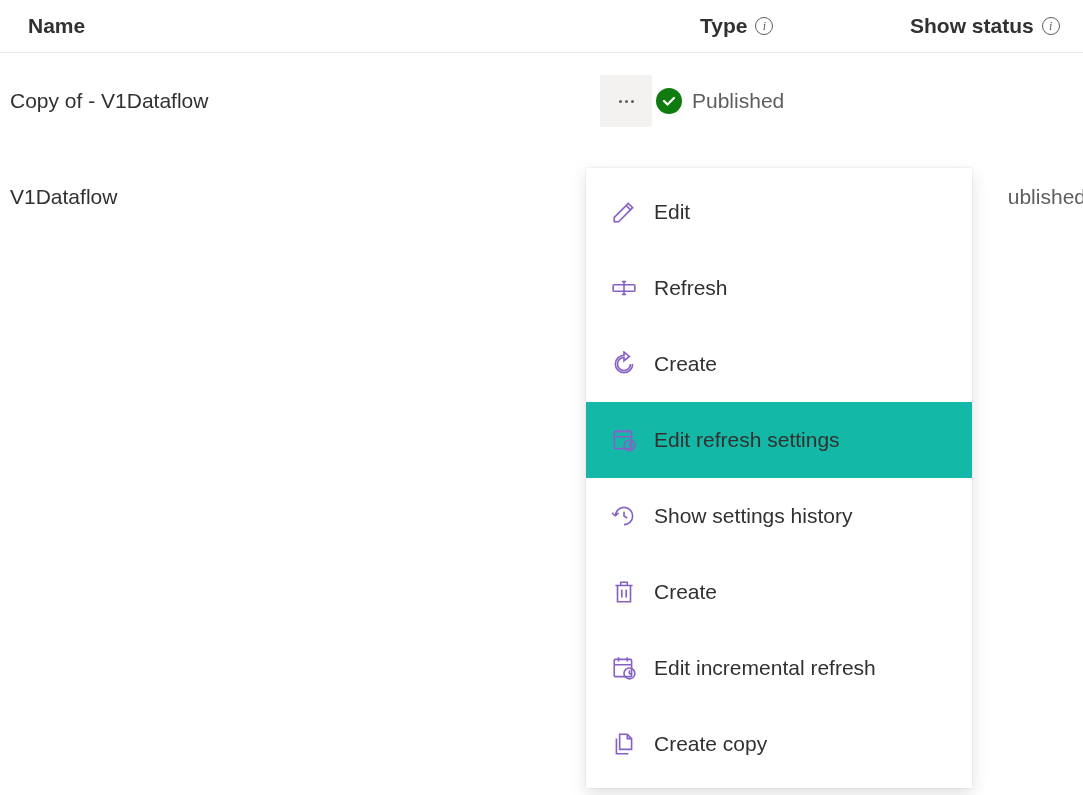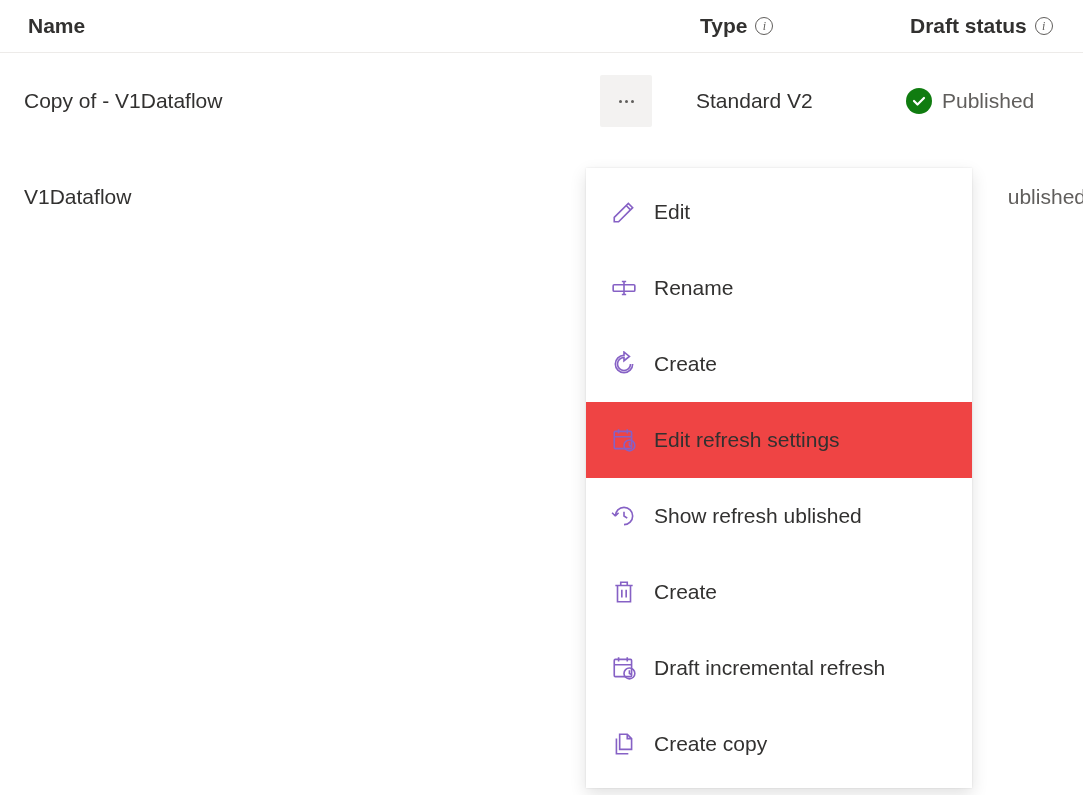--- a/index.html
+++ b/index.html
@@ -63,21 +63,21 @@
       align-items: center;
       height: 96px;
     }
     .cell {
       font-size: 21px;
       color: #323130;
       display: flex;
       align-items: center;
     }
     .cell-name {
-      padding-left: 24px;
+      padding-left: 10px;
       flex: 0 0 596px;
     }
     .cell-actions {
       flex: 0 0 60px;
       display: flex;
       justify-content: center;
     }
     .cell-type {
       flex: 0 0 250px;
       padding-left: 40px;
@@ -138,21 +138,21 @@
     }
     .menu-item {
       display: flex;
       align-items: center;
       height: 76px;
       padding: 0 24px;
       cursor: pointer;
       gap: 16px;
     }
     .menu-item.highlighted {
-      background: #ef4444;
+      background: #14b8a6;
     }
     .menu-icon {
       width: 28px;
       height: 28px;
       display: flex;
       align-items: center;
       justify-content: center;
       flex-shrink: 0;
     }
     .menu-icon svg {
@@ -173,41 +173,38 @@
 <div class="table-container">
   <div class="table-header">
     <div class="header-cell col-name">
       <span>Name</span>
     </div>
     <div class="header-cell col-type">
       <span>Type</span>
       <span class="info-icon">i</span>
     </div>
     <div class="header-cell col-status">
-      <span>Draft status</span>
+      <span>Show status</span>
       <span class="info-icon">i</span>
     </div>
   </div>
 
   <div class="table-row">
     <div class="cell cell-name">
       <span>Copy of - V1Dataflow</span>
     </div>
     <div class="cell cell-actions">
       <button class="more-button">
         <span class="more-dots">
           <span></span>
             <span></span>
             <span></span>
         </span>
       </button>
     </div>
-    <div class="cell cell-type">
-      <span>Standard V2</span>
-    </div>
     <div class="cell cell-status">
       <span class="status-check">
         <svg viewBox="0 0 16 16">
             <path d="M3 8 L6.5 11.5 L13 5" stroke="#fff" stroke-width="2.2" fill="none" stroke-linecap="round" stroke-linejoin="round"></path>
           </svg>
       </span>
       <span class="status-text">Published</span>
     </div>
   </div>
 
@@ -232,21 +229,21 @@
     </span>
     <span class="menu-label">Edit</span>
   </div>
   <div class="menu-item">
     <span class="menu-icon">
       <svg viewBox="0 0 24 24">
           <rect x="2" y="9" width="20" height="6" rx="1"></rect>
           <path d="M12 6 L12 18 M10 6 L14 6 M10 18 L14 18"></path>
         </svg>
     </span>
-    <span class="menu-label">Rename</span>
+    <span class="menu-label">Refresh</span>
   </div>
   <div class="menu-item">
     <span class="menu-icon">
       <svg viewBox="0 0 24 24">
           <path d="M20 12 A8 8 0 1 1 12 4 L12 1 L17 5 L12 9 L12 6 A6 6 0 1 0 18 12"></path>
         </svg>
     </span>
     <span class="menu-label">Create</span>
   </div>
   <div class="menu-item highlighted">
@@ -260,40 +257,40 @@
     </span>
     <span class="menu-label">Edit refresh settings</span>
   </div>
   <div class="menu-item">
     <span class="menu-icon">
       <svg viewBox="0 0 24 24">
           <path d="M4 12 A8 8 0 1 1 12 20 M4 12 L1 9 M4 12 L7 9"></path>
           <path d="M12 8 L12 12 L15 14"></path>
         </svg>
     </span>
-    <span class="menu-label">Show refresh ublished</span>
+    <span class="menu-label">Show settings history</span>
   </div>
   <div class="menu-item">
     <span class="menu-icon">
       <svg viewBox="0 0 24 24">
           <path d="M4 6 L20 6 M9 3 L15 3 L15 6 L9 6 Z M6 6 L6 21 L18 21 L18 6 M10 10 L10 17 M14 10 L14 17"></path>
         </svg>
     </span>
     <span class="menu-label">Create</span>
   </div>
   <div class="menu-item">
     <span class="menu-icon">
       <svg viewBox="0 0 24 24">
           <rect x="3" y="4" width="16" height="16" rx="1"></rect>
           <path d="M3 9 L19 9 M7 2 L7 6 M15 2 L15 6"></path>
           <circle cx="17" cy="17" r="5"></circle>
           <path d="M17 14 L17 17 L19 18"></path>
         </svg>
     </span>
-    <span class="menu-label">Draft incremental refresh</span>
+    <span class="menu-label">Edit incremental refresh</span>
   </div>
   <div class="menu-item">
     <span class="menu-icon">
       <svg viewBox="0 0 24 24">
           <path d="M8 3 L8 17 L19 17 L19 7 L15 3 Z M15 3 L15 7 L19 7"></path>
           <path d="M5 7 L5 21 L16 21"></path>
         </svg>
     </span>
     <span class="menu-label">Create copy</span>
   </div>

